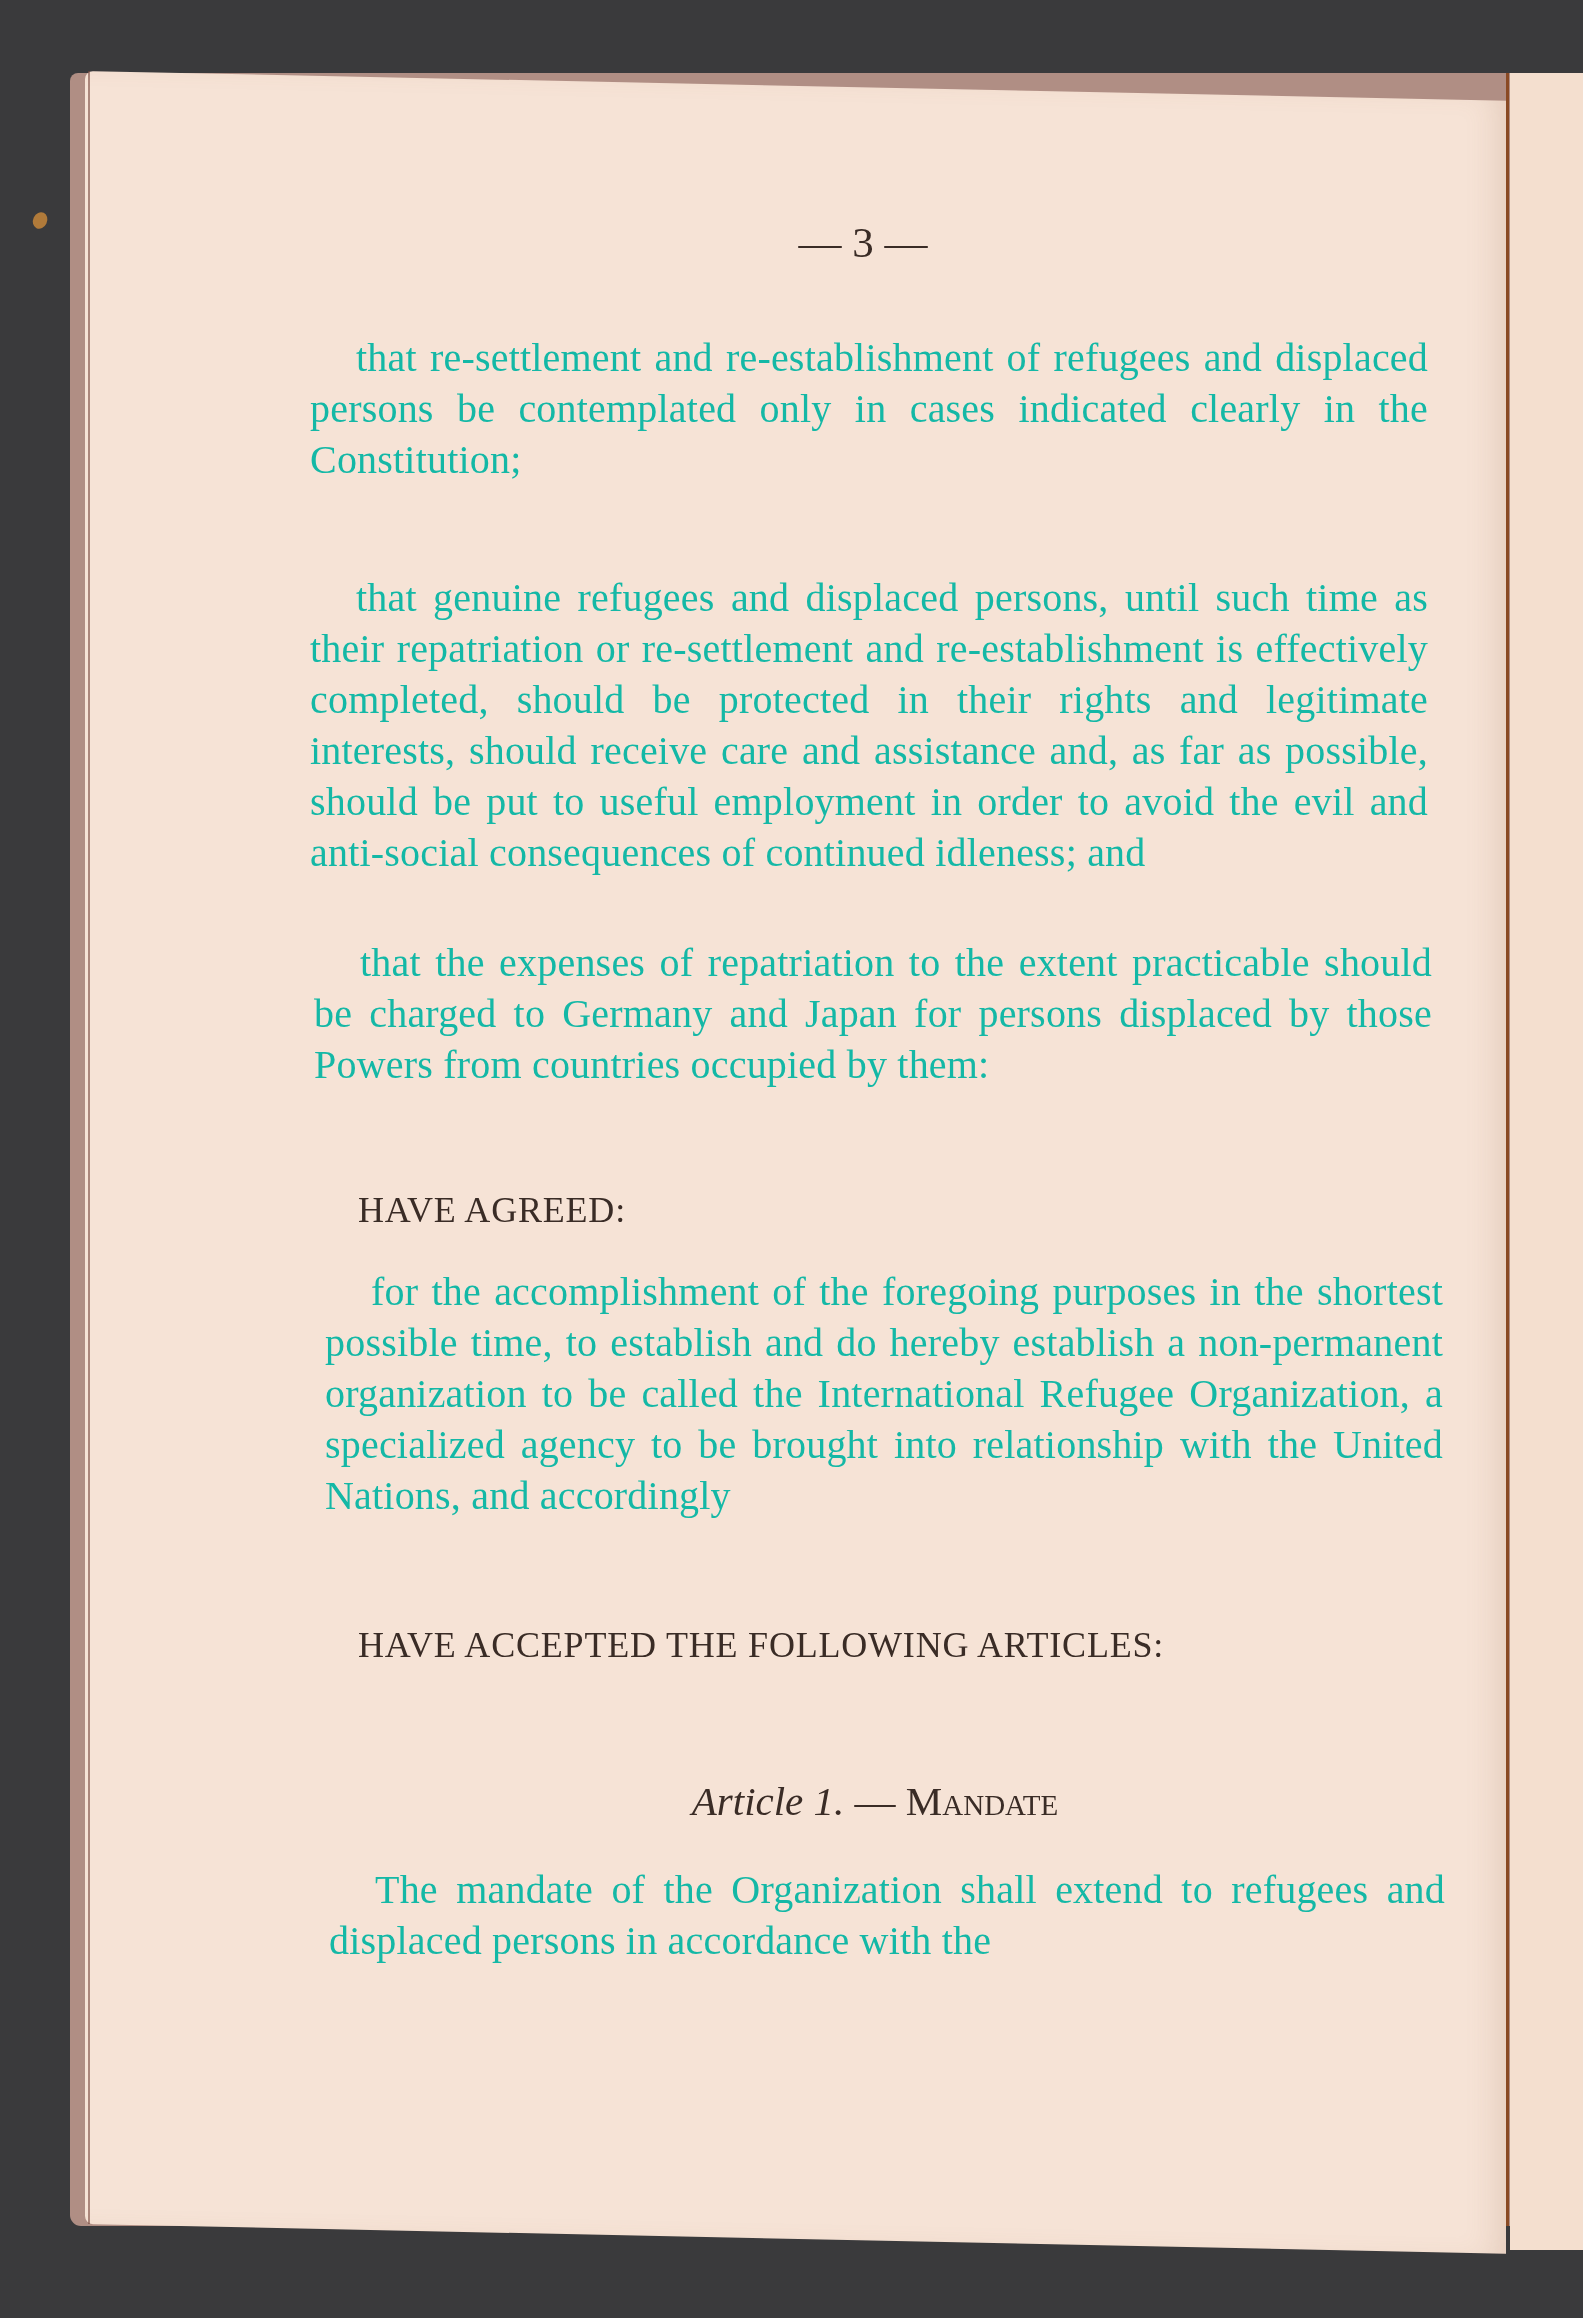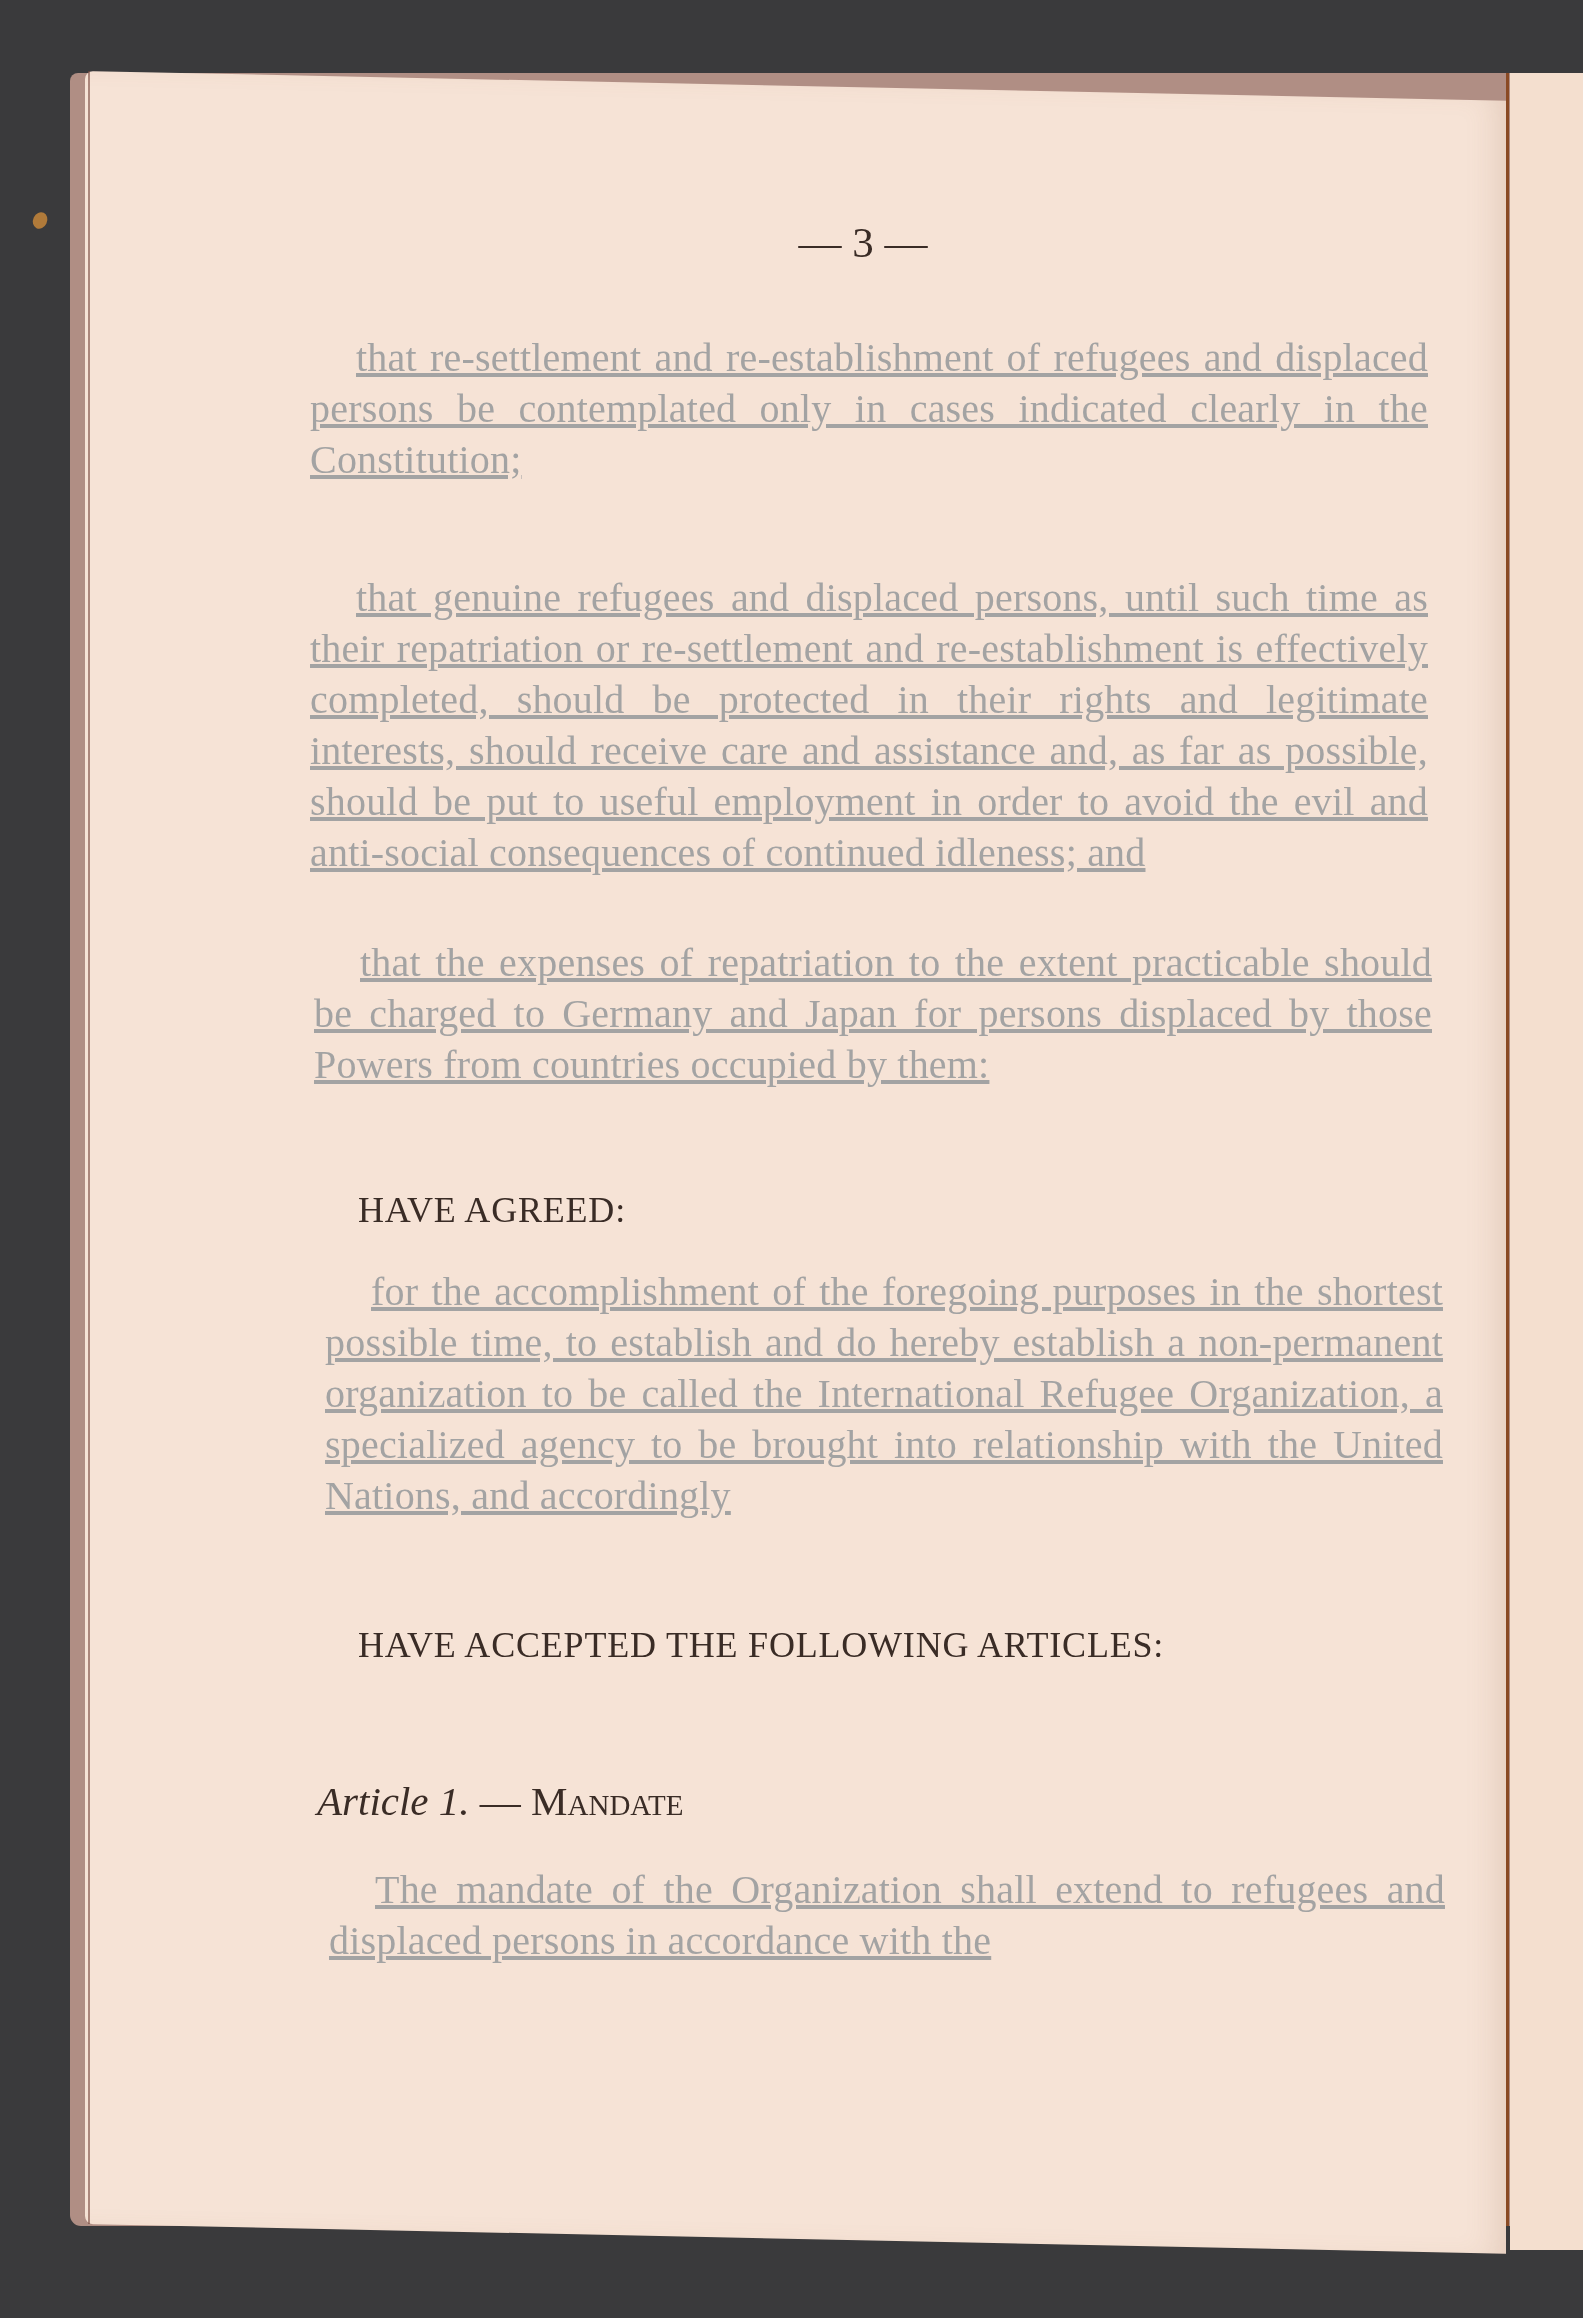--- a/index.html
+++ b/index.html
@@ -81,24 +81,23 @@
       color: #3a2c26;
     }
     .para {
       position: absolute;
       left: 310px;
       width: 1118px;
       font-size: 40px;
       line-height: 51px;
       text-align: justify;
       text-align-last: auto;
-      color: #a3a3a3;
+      color: #14b8a6;
       text-indent: 46px;
       letter-spacing: 0.2px;
-      text-decoration: underline;
     }
     .para.p1 { top: 332px; }
     .para.p2 { top: 572px; }
     .para.p3 { top: 933px; }
     .para.p4 { top: 1251px; }
     .para.p5 { top: 1852px; left: 317px; width: 1116px; }
     .smallcaps-heading {
       position: absolute;
       left: 358px;
       font-size: 36px;
@@ -106,20 +105,21 @@
       color: #3a2c26;
       text-transform: uppercase;
     }
     .h-agreed { top: 1189px; }
     .h-accepted { top: 1624px; }
     .article-title {
       position: absolute;
       left: 317px;
       top: 1777px;
       width: 1116px;
+      text-align: center;
       font-size: 41px;
       color: #3a2c26;
     }
     .article-title .italic {
       font-style: italic;
     }
     .article-title .sc {
       font-variant: small-caps;
     }
   </style>

